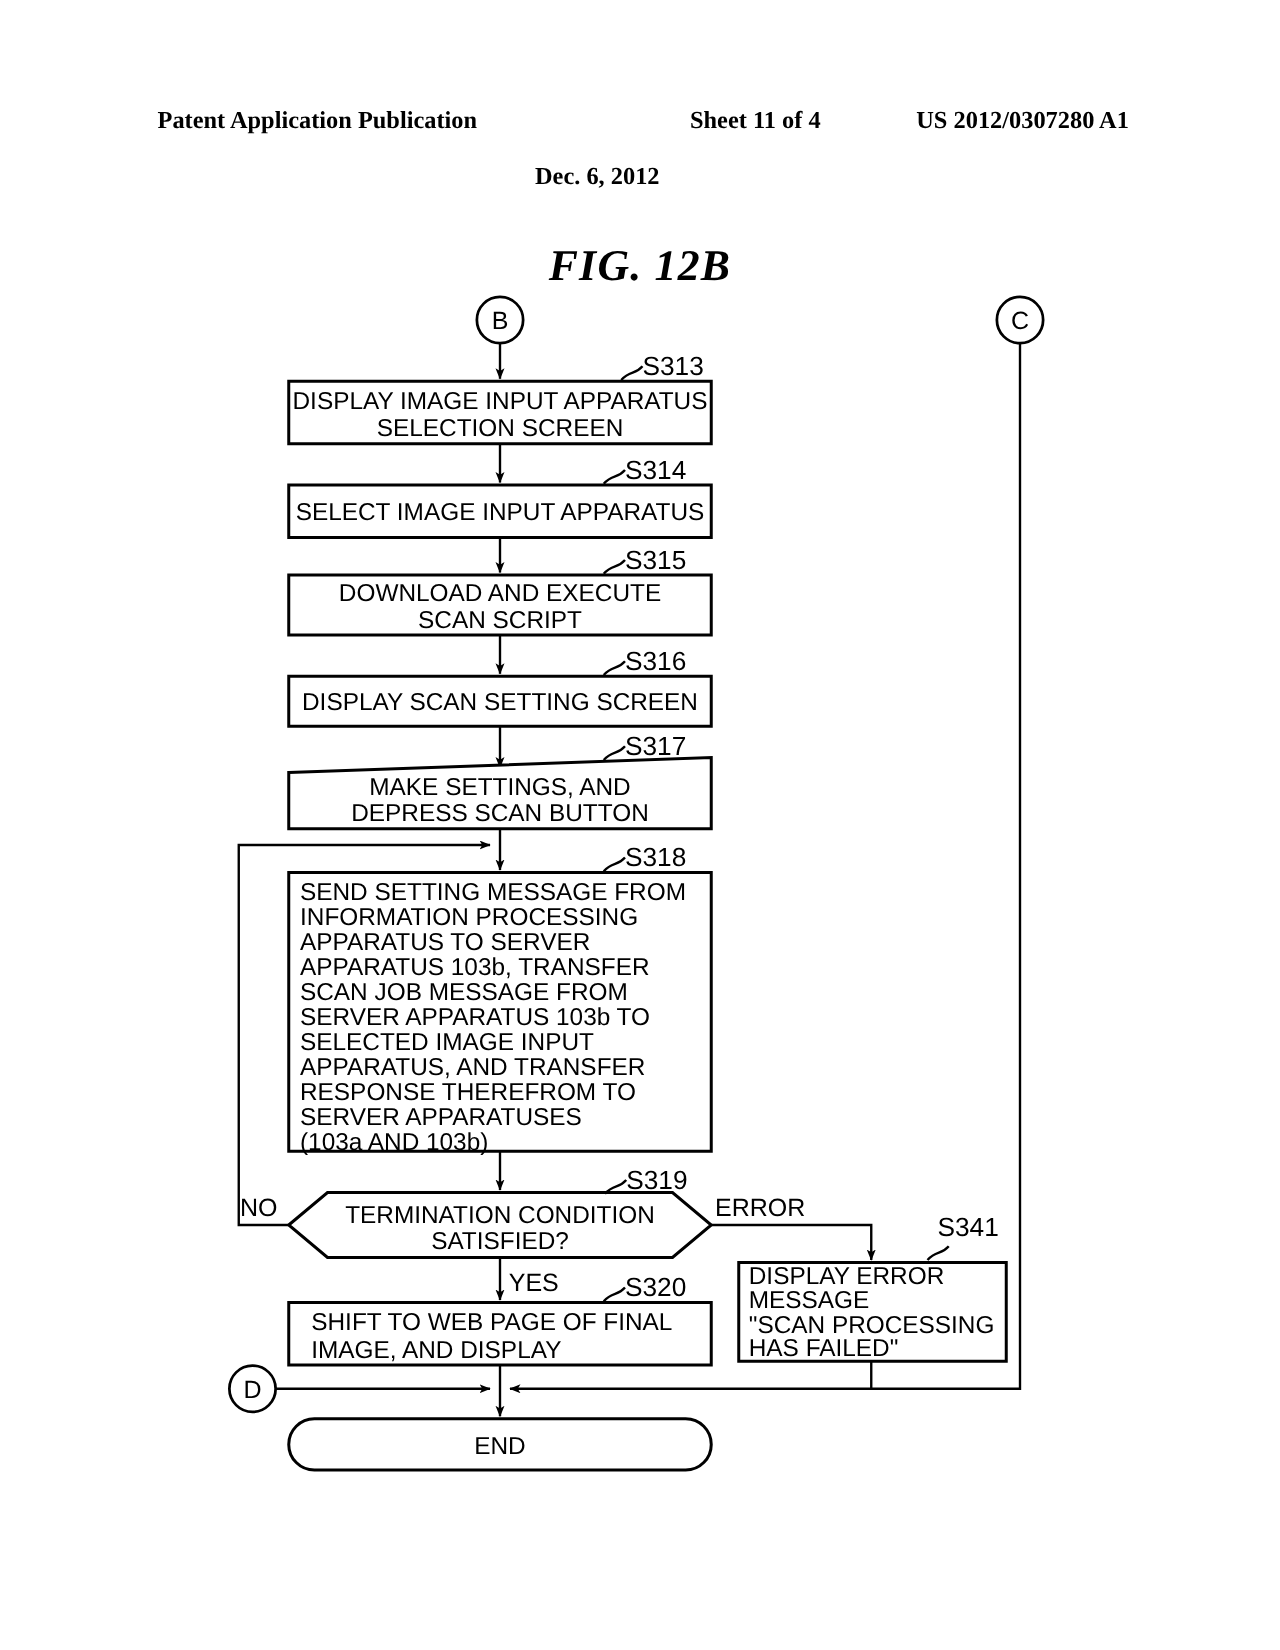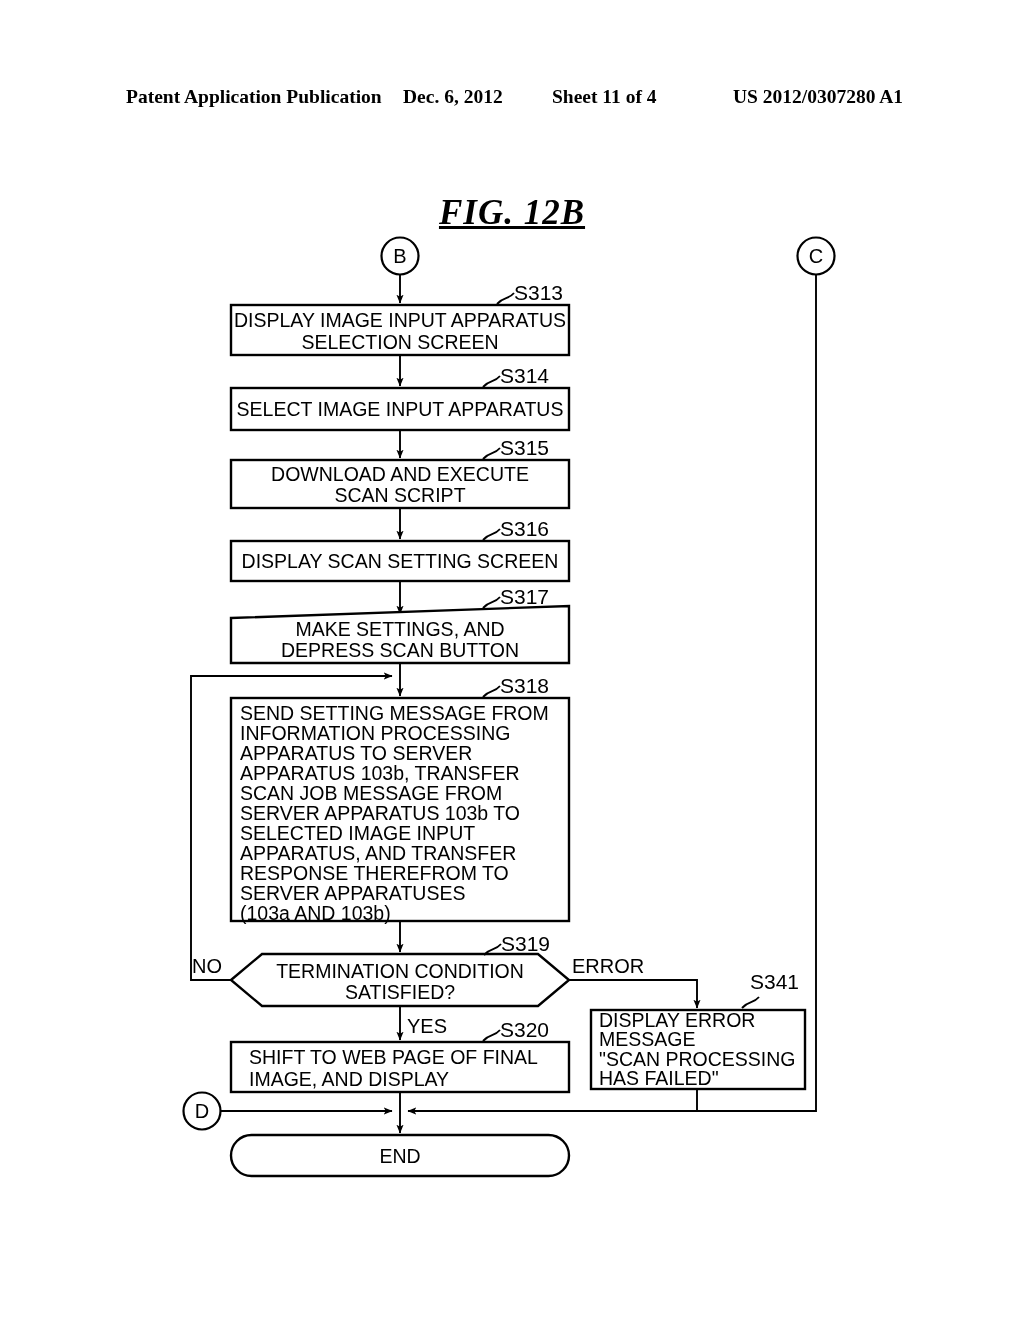--- a/index.html
+++ b/index.html
@@ -28,36 +28,35 @@
     width: 1024px;
     height: 26px;
     font-family: "Liberation Serif", serif;
     font-weight: bold;
     font-size: 19.5px;
     letter-spacing: 0px;
     white-space: nowrap;
   }
   .hdr span { position: absolute; top: 0; }
   .hdr .h1 { left: 126px; }
-  .hdr .h2 { left: 403px; }
+  .hdr .h2 { left: 428px; margin-top: 45px; }
   .hdr .h3 { left: 552px; }
   .hdr .h4 { left: 733px; }
 
   .figtitle {
     position: absolute;
     left: 0;
     top: 193px;
     width: 1024px;
     text-align: center;
     font-family: "Liberation Serif", serif;
     font-weight: bold;
     font-style: italic;
     font-size: 35px;
     letter-spacing: 1px;
-    text-decoration: underline;
   }
 
   svg#flow {
     position: absolute;
     left: 0;
     top: 0;
     width: 1024px;
     height: 1320px;
   }
   svg#flow text {

